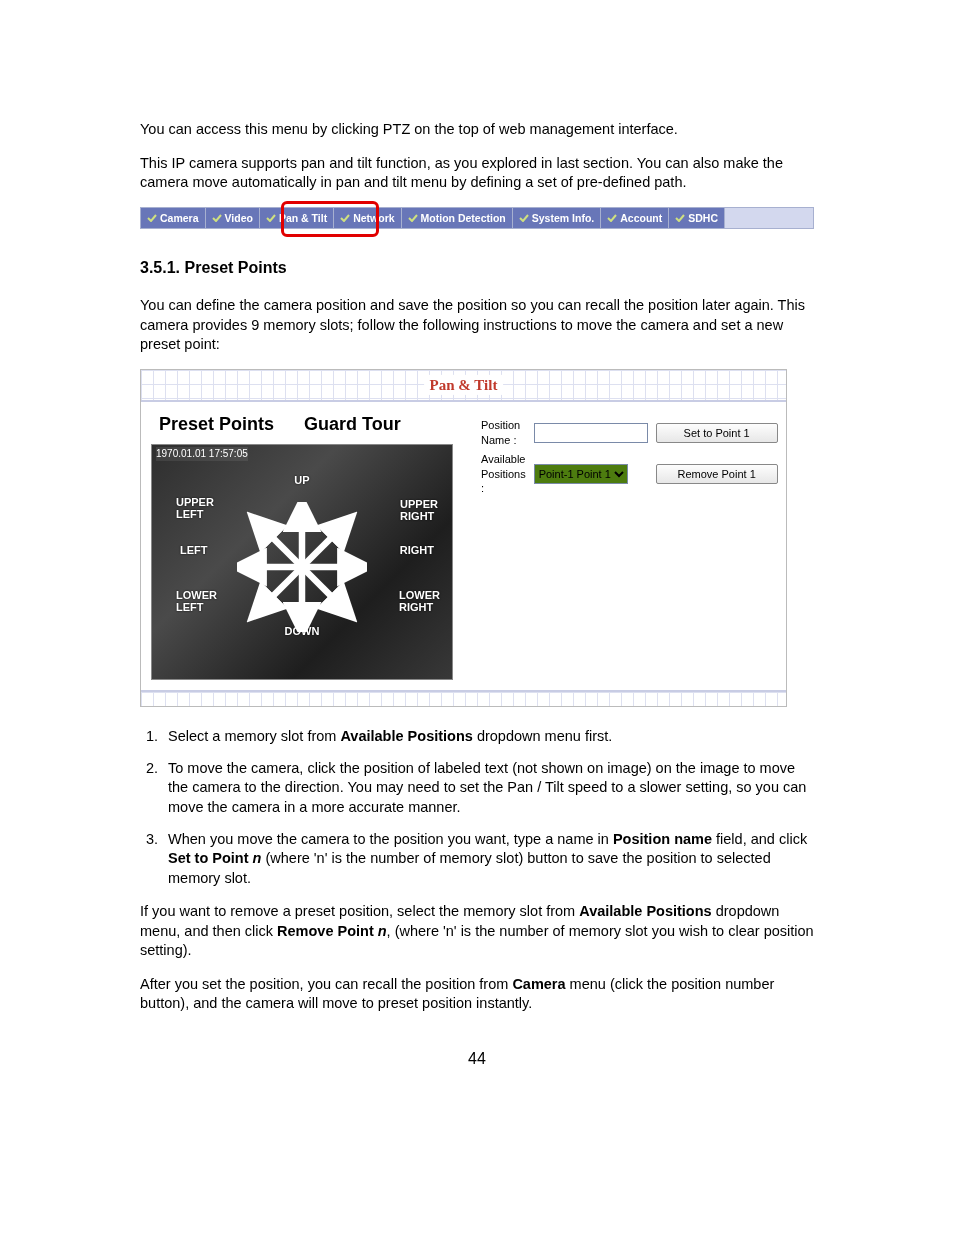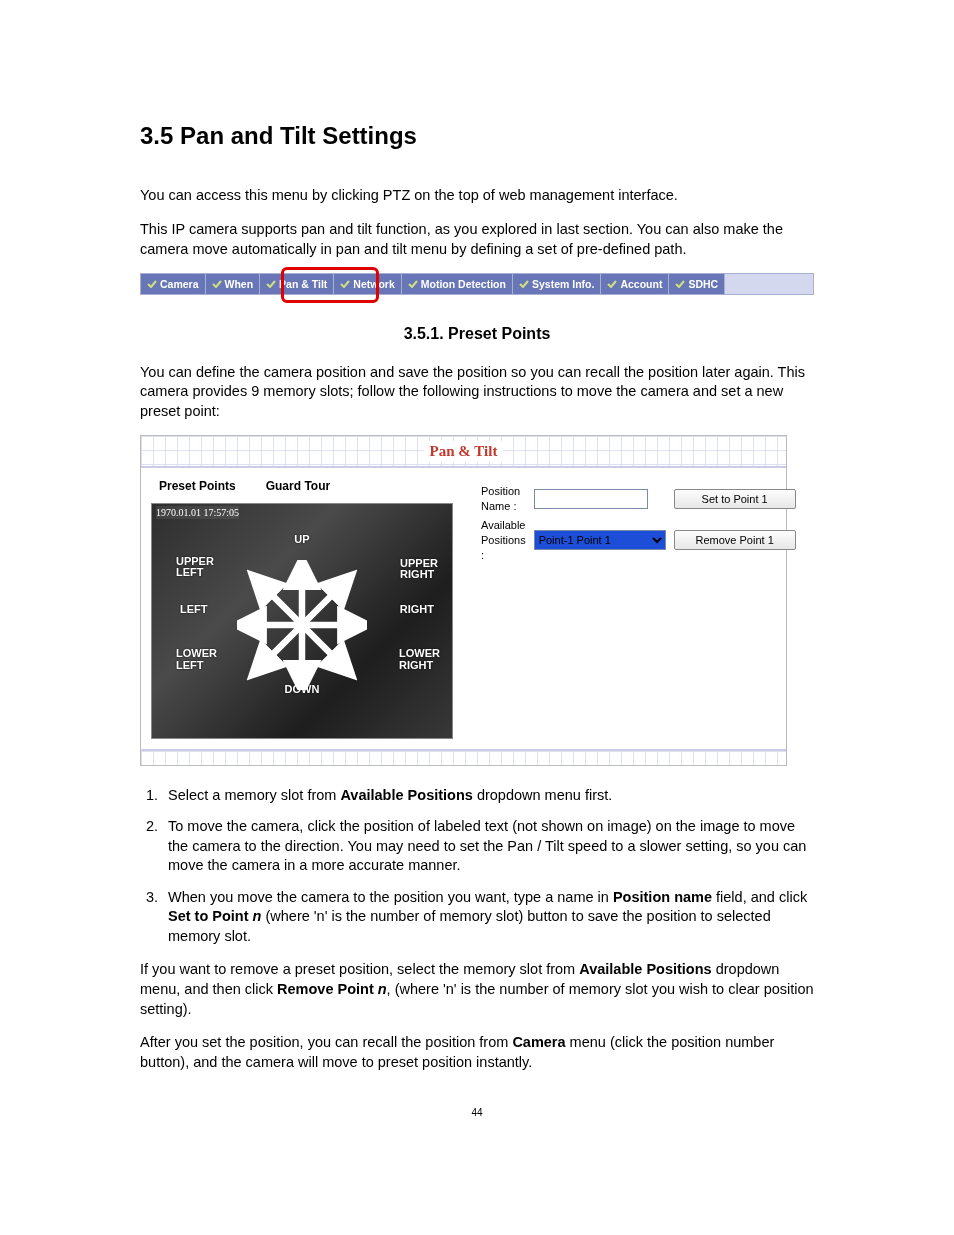--- a/index.html
+++ b/index.html
@@ -19,21 +19,20 @@
   }
   h1.section-title {
     font-size: 24px;
     font-weight: bold;
     margin: 0 0 34px 0;
   }
   h2.subsection-title {
     font-size: 16px;
     font-weight: bold;
     margin: 28px 0 18px 0;
-    text-align: center;
   }
   p { margin: 0 0 14px 0; }
   ol { padding-left: 22px; margin: 0 0 14px 0; }
   ol li { margin-bottom: 12px; padding-left: 6px; }
   b { font-weight: bold; }
   i { font-style: italic; }
 
   
   .navbar {
     display: flex;
@@ -100,39 +99,39 @@
     border-bottom: 2px solid #c8cce4;
     display: flex;
     align-items: stretch;
     background: #fff;
   }
   .pt-left { flex: 0 0 322px; }
   .pt-right { flex: 1; padding: 14px 6px 0 14px; font-size: 11px; }
   .pt-tabs {
     display: flex;
     gap: 30px;
-    font-size: 12px;
+    font-size: 18px;
     font-weight: bold;
     padding: 10px 10px 8px 18px;
   }
   .cam-view {
     width: 300px;
     height: 234px;
     margin: 0 0 0 10px;
     background: linear-gradient(135deg, #2e2e2e 0%, #4a4a4a 35%, #1e1e1e 70%, #383838 100%);
     border: 1px solid #888;
     position: relative;
     color: #fff;
     font-size: 11px;
     font-weight: bold;
     overflow: hidden;
   }
   .cam-ts {
     position: absolute; top: 2px; left: 4px;
-    font-family: Liberation Serif, serif;
+    font-family: Liberation Sans, sans-serif;
     font-size: 10px;
     font-weight: normal;
     background: rgba(255,255,255,0.08);
   }
   .cam-label { position: absolute; text-align: left; line-height: 1.05; text-shadow: 0 0 2px #000;}
   .cam-label.up    { top: 30px;  left: 50%; transform: translateX(-50%); }
   .cam-label.down  { bottom: 42px; left: 50%; transform: translateX(-50%); }
   .cam-label.left  { top: 100px; left: 28px; }
   .cam-label.right { top: 100px; right: 18px; }
   .cam-label.ul    { top: 52px;  left: 24px; }
@@ -148,65 +147,64 @@
 
   .pt-right table { border-collapse: collapse; }
   .pt-right td { padding: 2px 4px; vertical-align: middle; }
   .pt-right input[type=text] {
     width: 108px; height: 16px;
     font-size: 11px;
     border: 1px solid #7a8aa8;
     background: #fff;
   }
   .pt-right select {
-    width: 132px; height: 20px;
+    width: 94px; height: 20px;
     font-size: 11px;
     border: 1px solid #7a8aa8;
-    background: #1d4ed8;
+    background: #4d7c0f;
   }
   .pt-right button {
     width: 122px; height: 20px;
     font-size: 11px;
     border: 1px solid #888;
     background: linear-gradient(#fdfdfd, #e7e7e7);
     border-radius: 2px;
     padding: 0;
   }
   .page-num {
     text-align: center;
-    font-size: 10px;
+    font-size: 16px;
     margin-top: 34px;
   }
 </style>
 </head>
 <body>
 
 <div class="page">
 
-  <h1 class="section-title">3.5   Pan and Tilt Settings</h1>
 
   <p>You can access this menu by clicking PTZ on the top of web management interface.</p>
   <p>This IP camera supports pan and tilt function, as you explored in last section. You can also make the camera move automatically in pan and tilt menu by defining a set of pre-defined path.</p>
 
   <div class="navbar">
     <div class="nav-tab">
       <span class="chk">
           <svg viewBox="0 0 10 8">
             <polyline points="1,4 4,7 9,1" stroke="#cfe080" stroke-width="2" fill="none"></polyline>
           </svg>
         </span>
       <span>Camera</span>
     </div>
     <div class="nav-tab">
       <span class="chk">
           <svg viewBox="0 0 10 8">
             <polyline points="1,4 4,7 9,1" stroke="#cfe080" stroke-width="2" fill="none"></polyline>
           </svg>
         </span>
-      <span>When</span>
+      <span>Video</span>
     </div>
     <div class="nav-tab">
       <span class="chk">
           <svg viewBox="0 0 10 8">
             <polyline points="1,4 4,7 9,1" stroke="#cfe080" stroke-width="2" fill="none"></polyline>
           </svg>
         </span>
       <span>Pan &amp; Tilt</span>
     </div>
     <div class="nav-tab">

